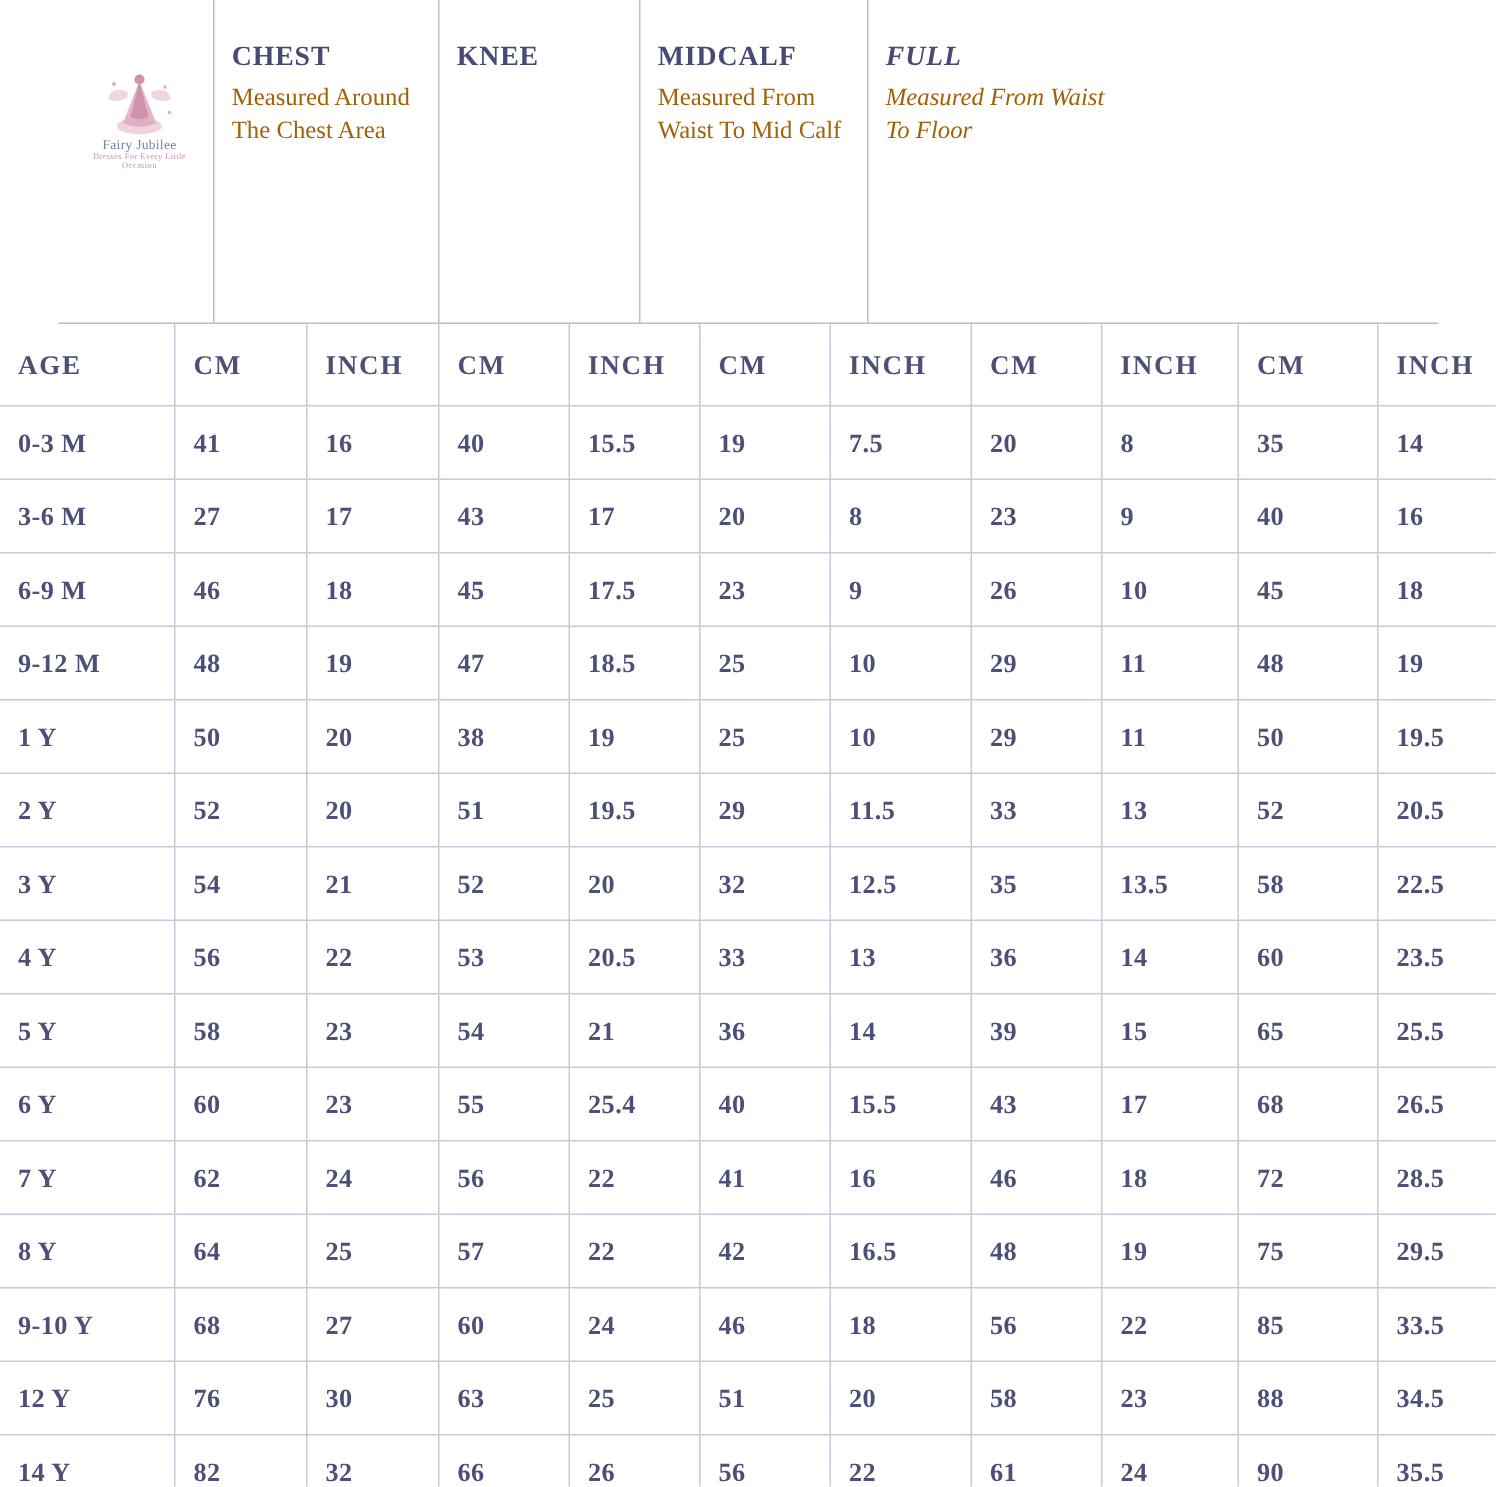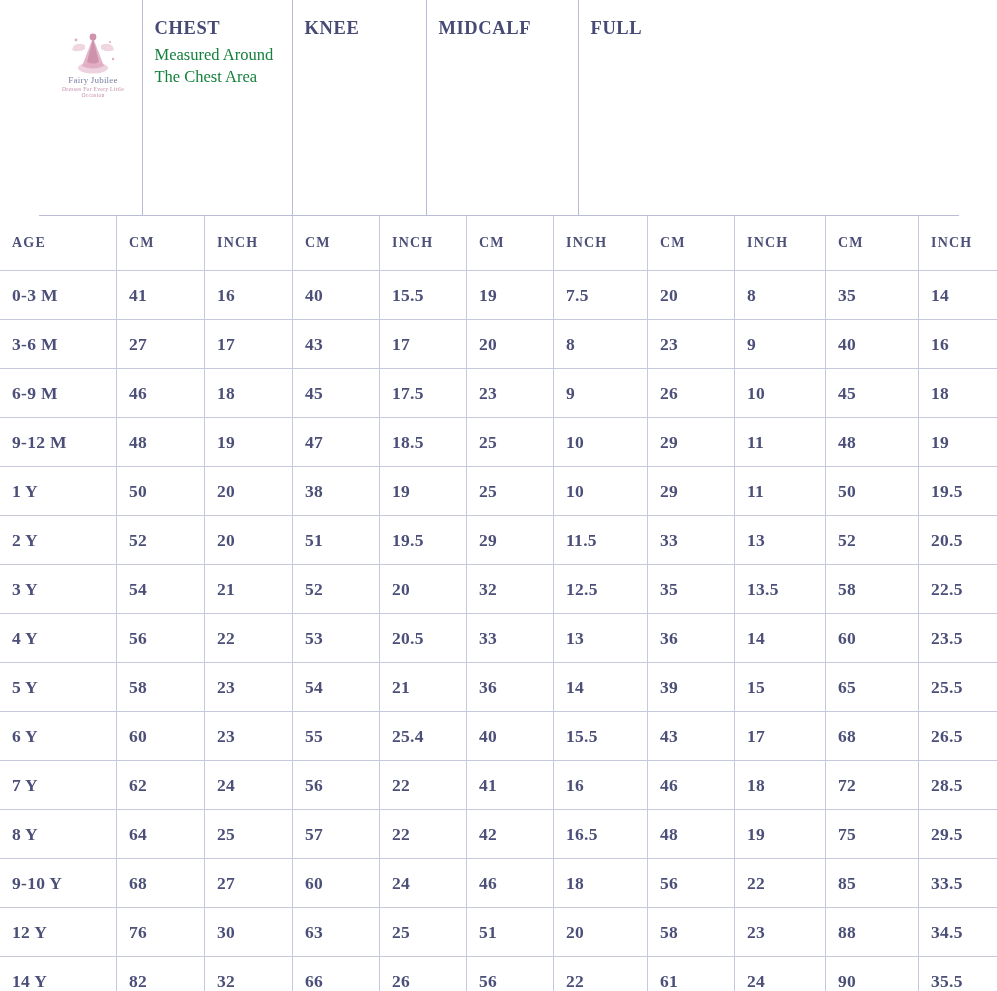--- a/index.html
+++ b/index.html
@@ -37,21 +37,21 @@
     border-right: 1px solid #b9bcd4;
     position: relative;
   }
   .header-cell:last-child { border-right: none; }
 
   .logo-cell {
     width: 104px;
     display: flex;
     align-items: flex-start;
     justify-content: center;
-    padding-top: 32px;
+    padding-top: 48px;
   }
   .logo {
     width: 78px;
     text-align: center;
     line-height: 1;
   }
   .logo-mark {
     display: block;
     margin: 0 auto 2px auto;
   }
@@ -68,36 +68,36 @@
     color: #c48fa8;
     letter-spacing: .3px;
     display: block;
     margin-top: 2px;
   }
 
   .col-chest  { width: 150px; }
   .col-waist  { width: 148px; }
   .col-knee   { width: 134px; }
   .col-midcalf{ width: 152px; }
-  .col-full   { width: 211px; border-right: none !important; }
+  .col-full   { width: 211px; border-right: none !important; font-style: italic; }
 
   .hdr-title {
     font-family: "Liberation Serif", serif;
     font-weight: bold;
     font-size: 18.5px;
     letter-spacing: .6px;
     color: #464a74;
-    margin: 4px 0 6px 0;
+    margin: 14px 0 6px 0;
     line-height: 1.1;
   }
   .hdr-desc {
     font-family: "Liberation Serif", serif;
     font-size: 16.5px;
     line-height: 1.32;
-    color: #15803d;
+    color: #a16207;
     max-width: 140px;
   }
   .col-full .hdr-desc { max-width: 160px; }
 
   
   table.sizes {
     width: 920px;
     margin: 0 auto;
     border-collapse: collapse;
     table-layout: fixed;
@@ -110,21 +110,21 @@
     color: #4c4f78;
     text-align: left;
     padding: 0 0 0 12px;
     height: 48px;
     vertical-align: middle;
     font-size: 17px;
     letter-spacing: .3px;
   }
   table.sizes tr > *:last-child { border-right: none; }
   table.sizes thead th {
-    font-size: 14px;
+    font-size: 18px;
     letter-spacing: 1.2px;
     height: 54px;
   }
   table.sizes tbody td {
     font-size: 17.5px;
   }
   td.age, th.age { width: 104px; }
   .c-cm   { width: 75px; }
   .c-inch { width: 75px; }
   .c-cm-w { width: 74px; }
@@ -170,24 +170,26 @@
       <div class="hdr-desc">Measured Around The Chest Area</div>
     </div>
 
 
     <div class="header-cell col-knee">
       <div class="hdr-title">KNEE</div>
     </div>
 
     <div class="header-cell col-midcalf">
       <div class="hdr-title">MIDCALF</div>
+      <div class="hdr-desc">Measured From Waist To Mid Calf</div>
     </div>
 
     <div class="header-cell col-full">
       <div class="hdr-title">FULL</div>
+      <div class="hdr-desc">Measured From Waist To Floor</div>
     </div>
   </div>
 
   <table class="sizes">
     <thead>
       <tr>
         <th class="age">AGE</th>
         <th class="c-cm">CM</th>
         <th class="c-inch">INCH</th>
         <th class="c-cm-w">CM</th>

